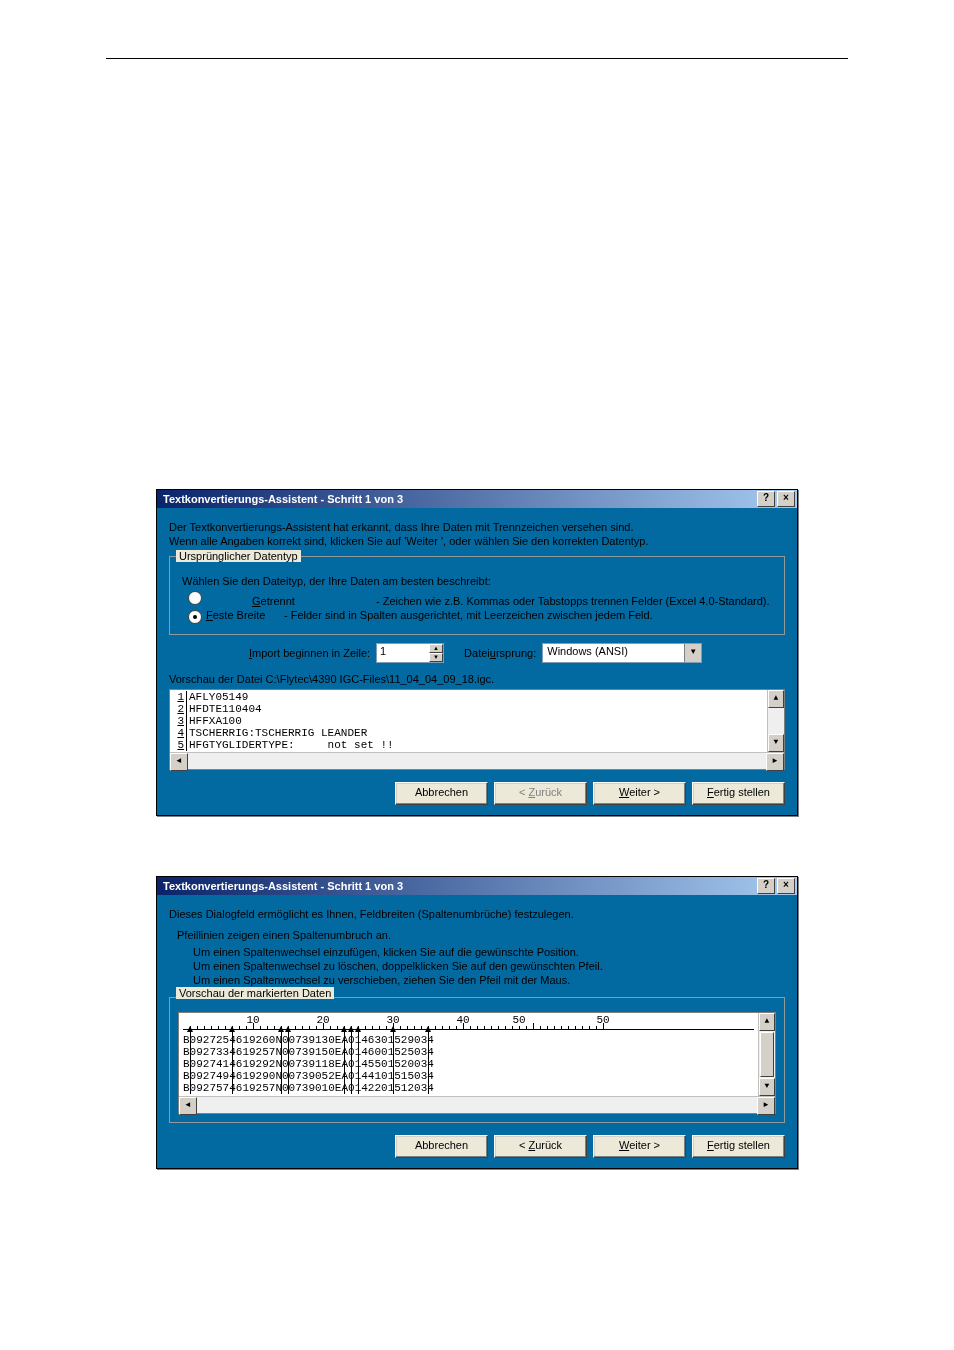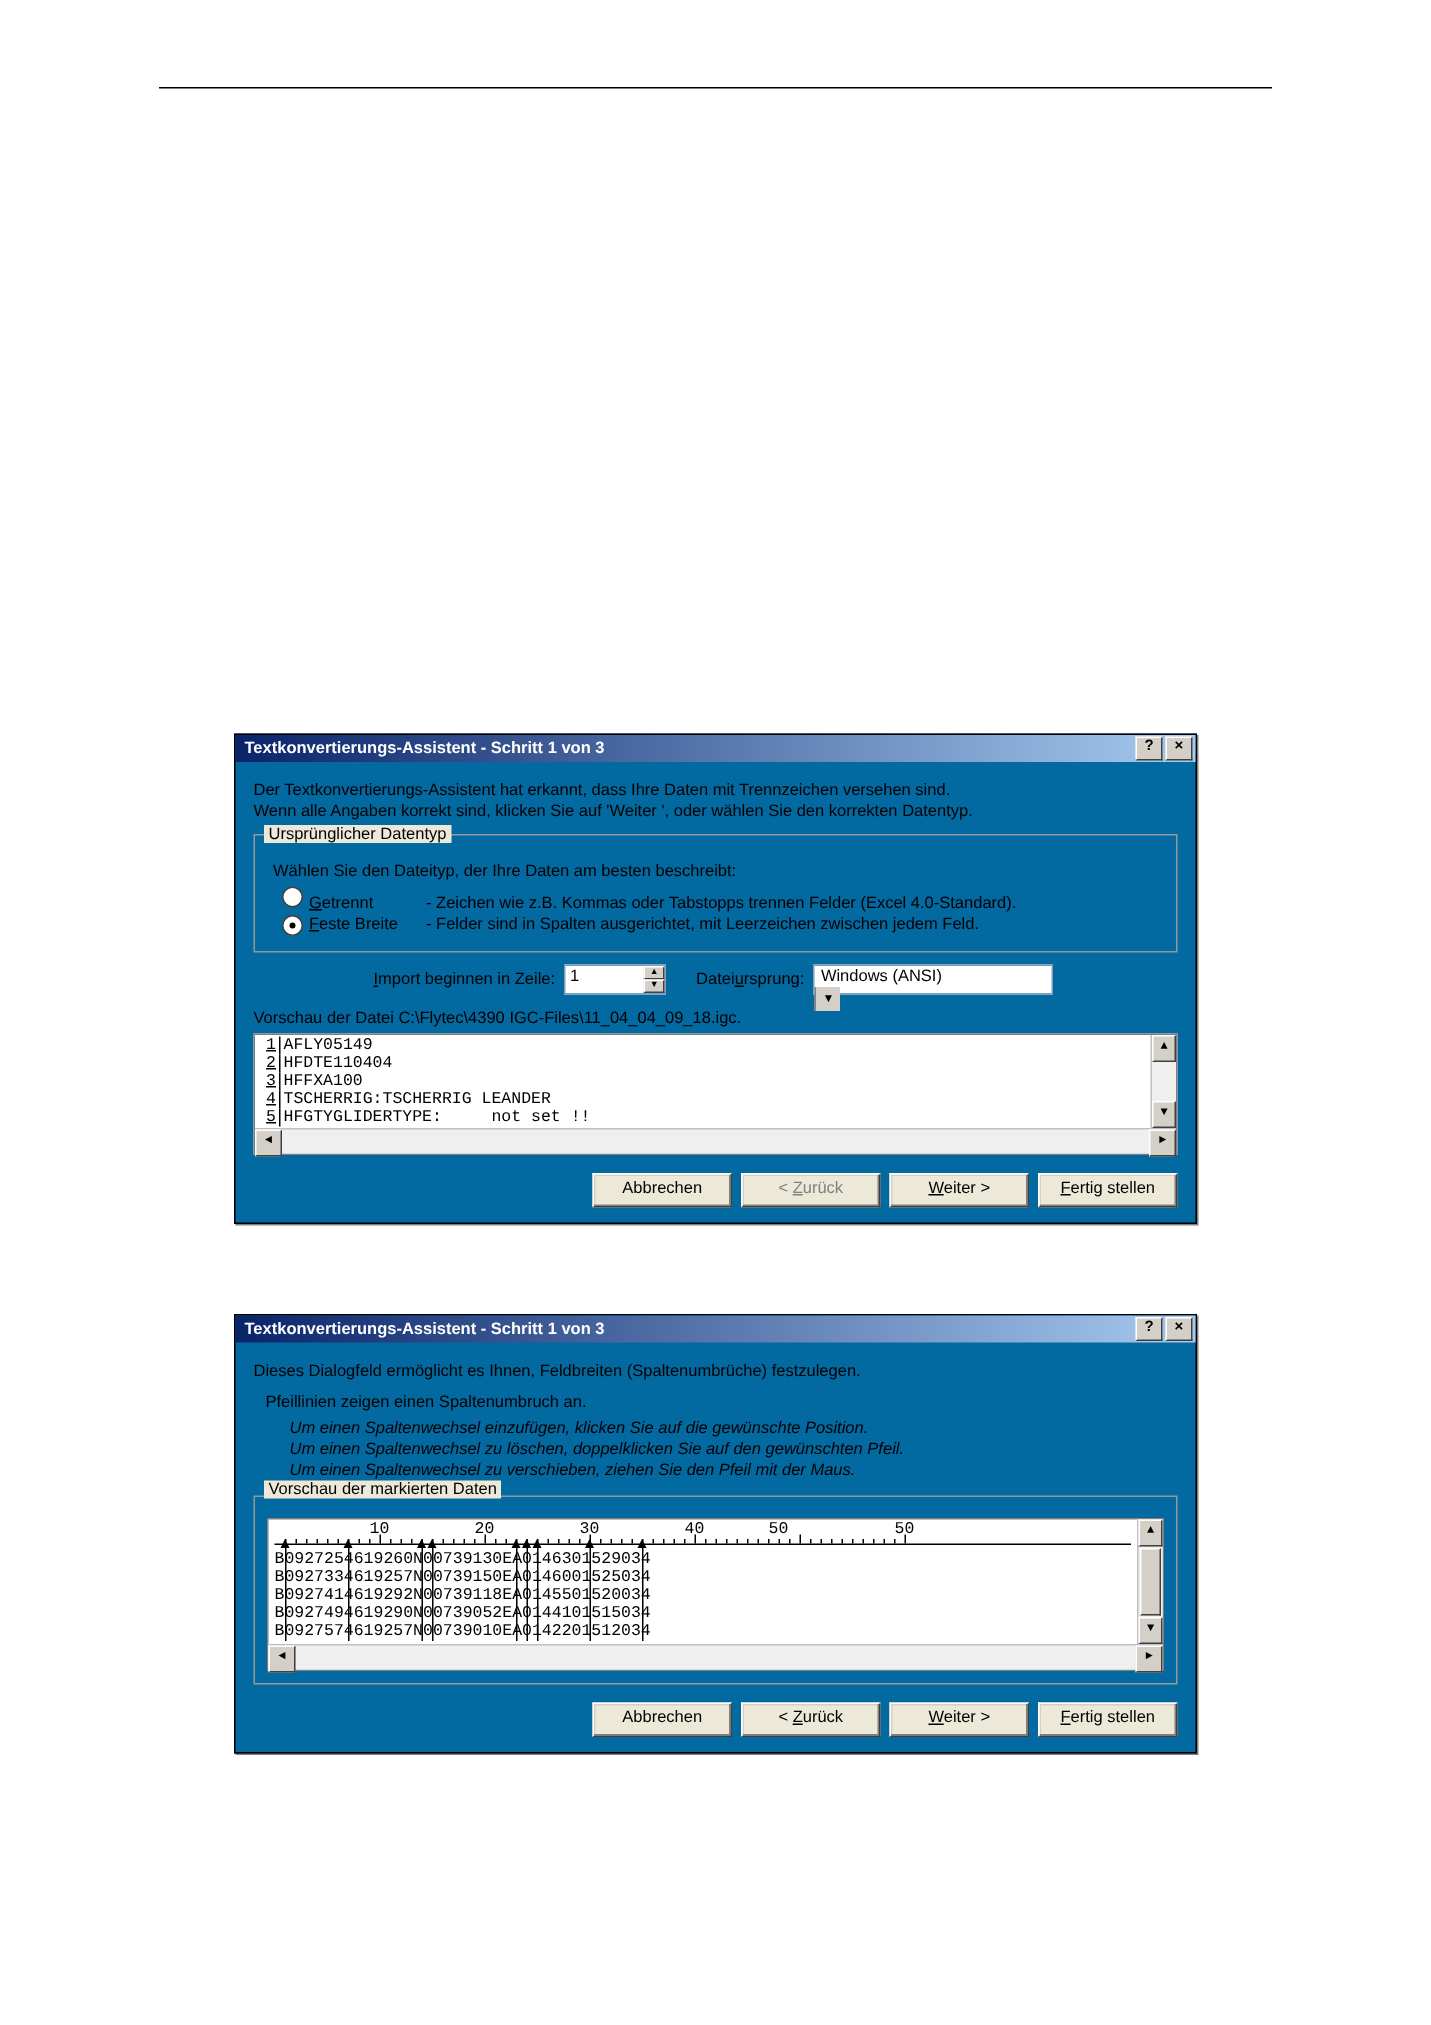--- a/index.html
+++ b/index.html
@@ -140,21 +140,20 @@
     line-height: 6px;
     text-align: center;
   }
   .dropdown {
     display: inline-flex;
     align-items: stretch;
     border: 1px solid #7f9db9;
     background: #fff;
     height: 18px;
     width: 158px;
-    flex-direction: column;
   }
   .dropdown .val {
     flex: 1;
     padding: 1px 4px;
   }
   .dropdown .arrow {
     width: 16px;
     background: #d4d0c8;
     border-left: 1px solid #808080;
     text-align: center;
@@ -236,21 +235,20 @@
     line-height: 19px;
     font-size: 11px;
     padding: 0 8px;
   }
   .btn.disabled {
     color: #808080;
   }
   .btn u { text-decoration: underline; }
   .instr-list {
     margin: 4px 0 4px 16px;
-    font-style: italic;
   }
   .instr-list div {
     line-height: 14px;
   }
   .ruler {
     border-bottom: 1px solid #000;
     height: 14px;
     position: relative;
     font-family: "Courier New", monospace;
     margin-bottom: 2px;
@@ -311,21 +309,21 @@
     <div class="body">
       <div class="intro">
         <div>Der Textkonvertierungs-Assistent hat erkannt, dass Ihre Daten mit Trennzeichen versehen sind.</div>
         <div>Wenn alle Angaben korrekt sind, klicken Sie auf 'Weiter ', oder wählen Sie den korrekten Datentyp.</div>
       </div>
 
       <div class="groupbox">
         <span class="legend">Ursprünglicher Datentyp</span>
         <div style="margin:0 0 4px 4px;">Wählen Sie den Dateityp, der Ihre Daten am besten beschreibt:</div>
 
-        <div class="radio-row" style="margin-left:10px;">
+        <div class="radio-row" style="margin-left:10px;gap:46px;">
           <span class="radio"></span>
           <span class="radio-label"><u>G</u><span>etrennt</span></span>
           <span class="radio-desc">- Zeichen wie z.B. Kommas oder Tabstopps trennen Felder (Excel 4.0-Standard).</span>
         </div>
 
         <div class="radio-row" style="margin-left:10px;">
           <span class="radio">
               <span class="dot"></span>
             </span>
           <span class="radio-label"><u>F</u><span>este Breite</span></span>

